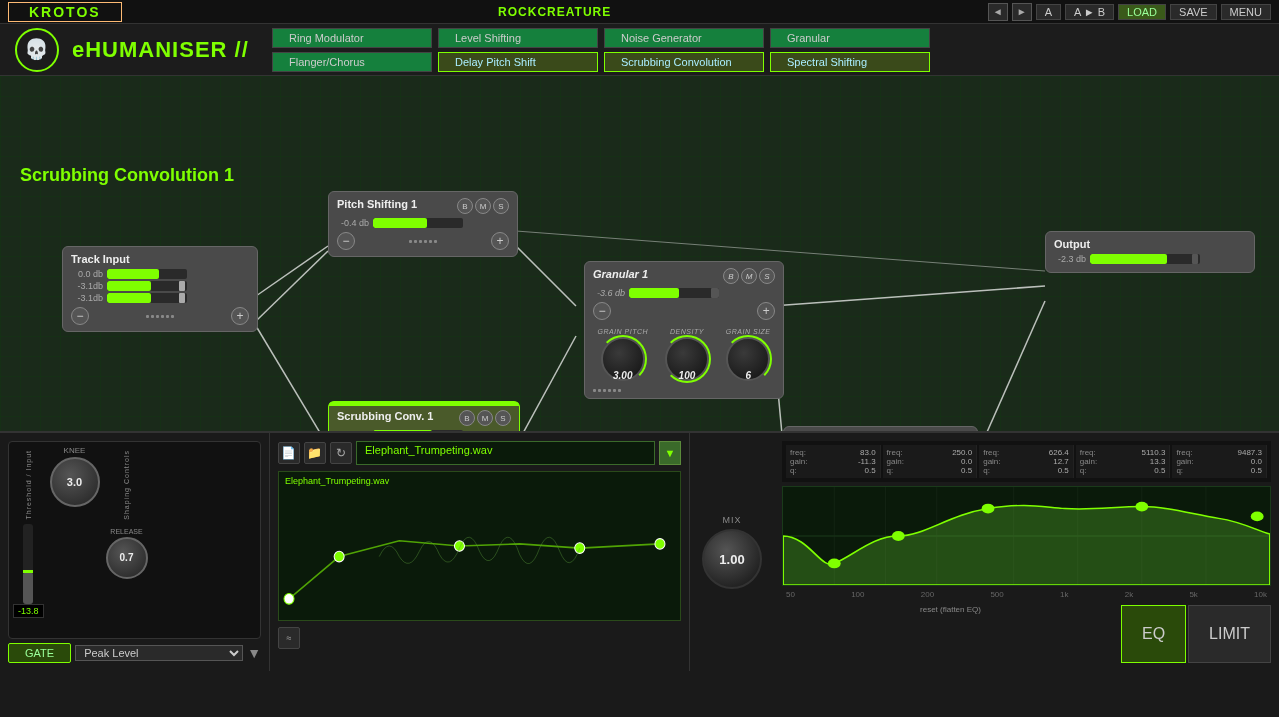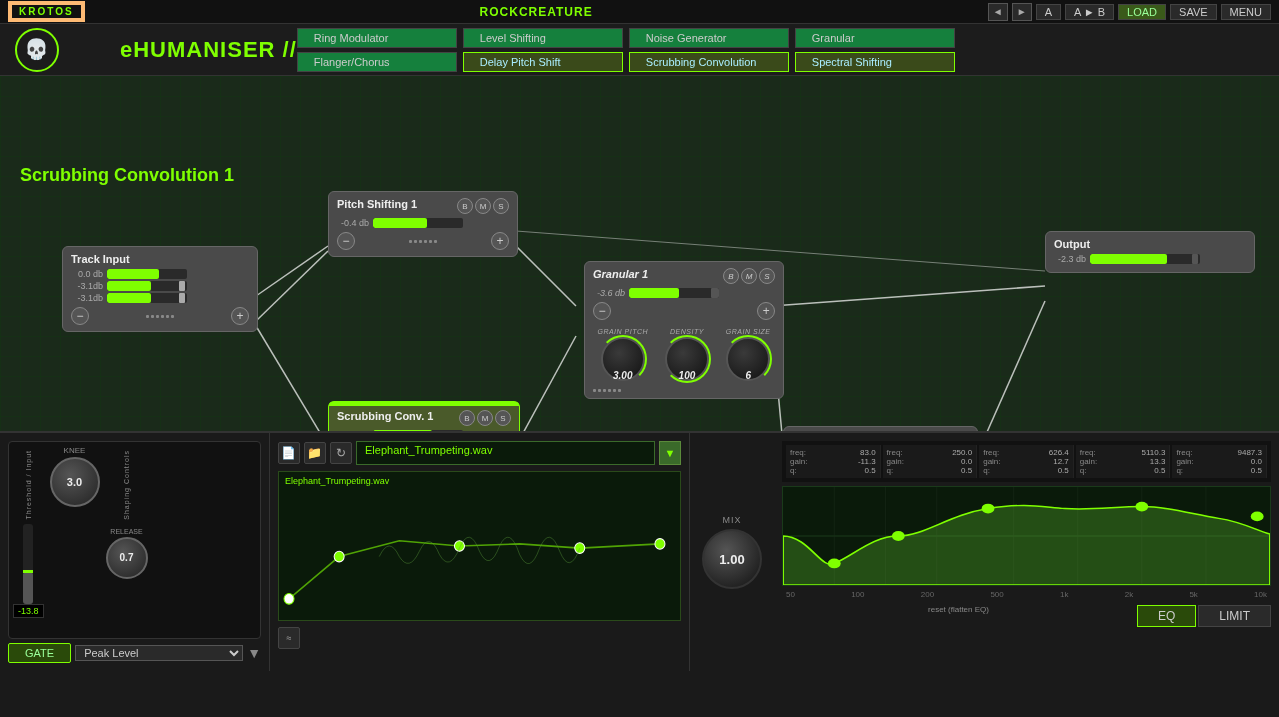--- a/index.html
+++ b/index.html
@@ -19,24 +19,24 @@
       background: #111;
       display: flex;
       align-items: center;
       justify-content: space-between;
       padding: 0 8px;
       border-bottom: 1px solid #333;
     }
     #krotos-logo {
       color: #7fff00;
       font-weight: bold;
-      font-size: 10px;
+      font-size: 14px;
       letter-spacing: 2px;
-      border: 4px solid #fdba74;
-      padding: 1px 7px;
+      border: 1px solid #fdba74;
+      padding: 1px 20px;
     }
     #project-name {
       color: #7fff00;
       font-size: 12px;
       font-weight: bold;
       letter-spacing: 1px;
     }
     #top-controls {
       display: flex;
       align-items: center;
@@ -84,21 +84,20 @@
       height: 50px;
       display: flex;
       align-items: center;
       justify-content: center;
     }
     #logo-text {
       color: #7fff00;
       font-size: 22px;
       font-weight: bold;
       letter-spacing: 1px;
-      margin-left: 48px;
     }
     #nav-menu {
       display: flex;
       flex-direction: column;
       gap: 4px;
       flex: 1;
       padding: 4px 0;
     }
     .nav-row {
       display: flex;
@@ -540,22 +539,22 @@
       flex: 1;
       text-align: center;
       font-size: 8px;
       color: #888;
       cursor: pointer;
     }
     .eq-btn {
       background: #2a2a2a;
       border: 1px solid #444;
       color: #ccc;
-      padding: 3px 20px;
-      font-size: 12px;
+      padding: 19px 20px;
+      font-size: 16px;
       cursor: pointer;
     }
     .eq-btn.active { background: #2a4a0a; border-color: #7fff00; }
 
     
     .waveform-svg { width: 100%; height: 100%; }
 
     
     .eq-svg { width: 100%; height: 100%; }
   </style>

